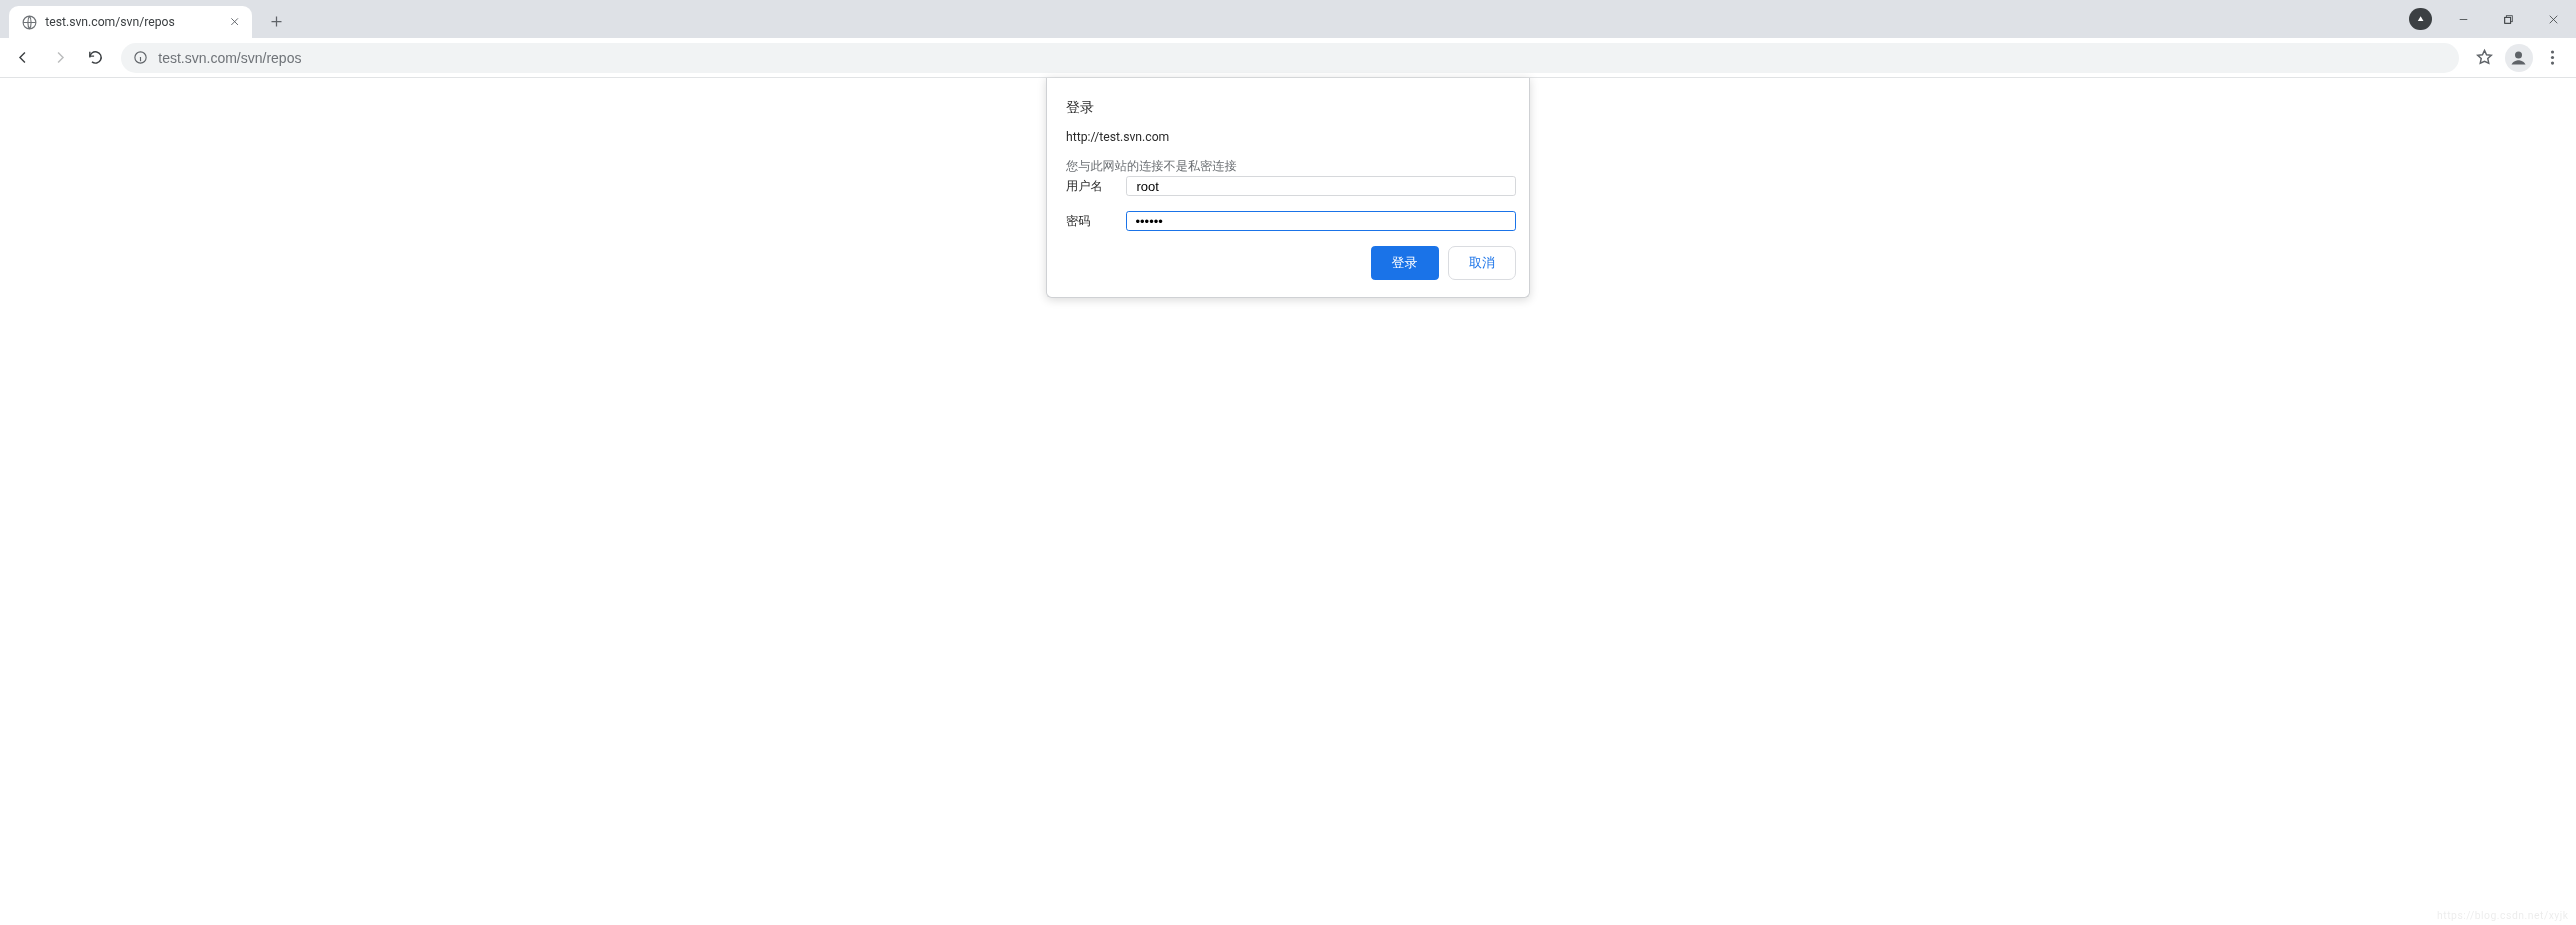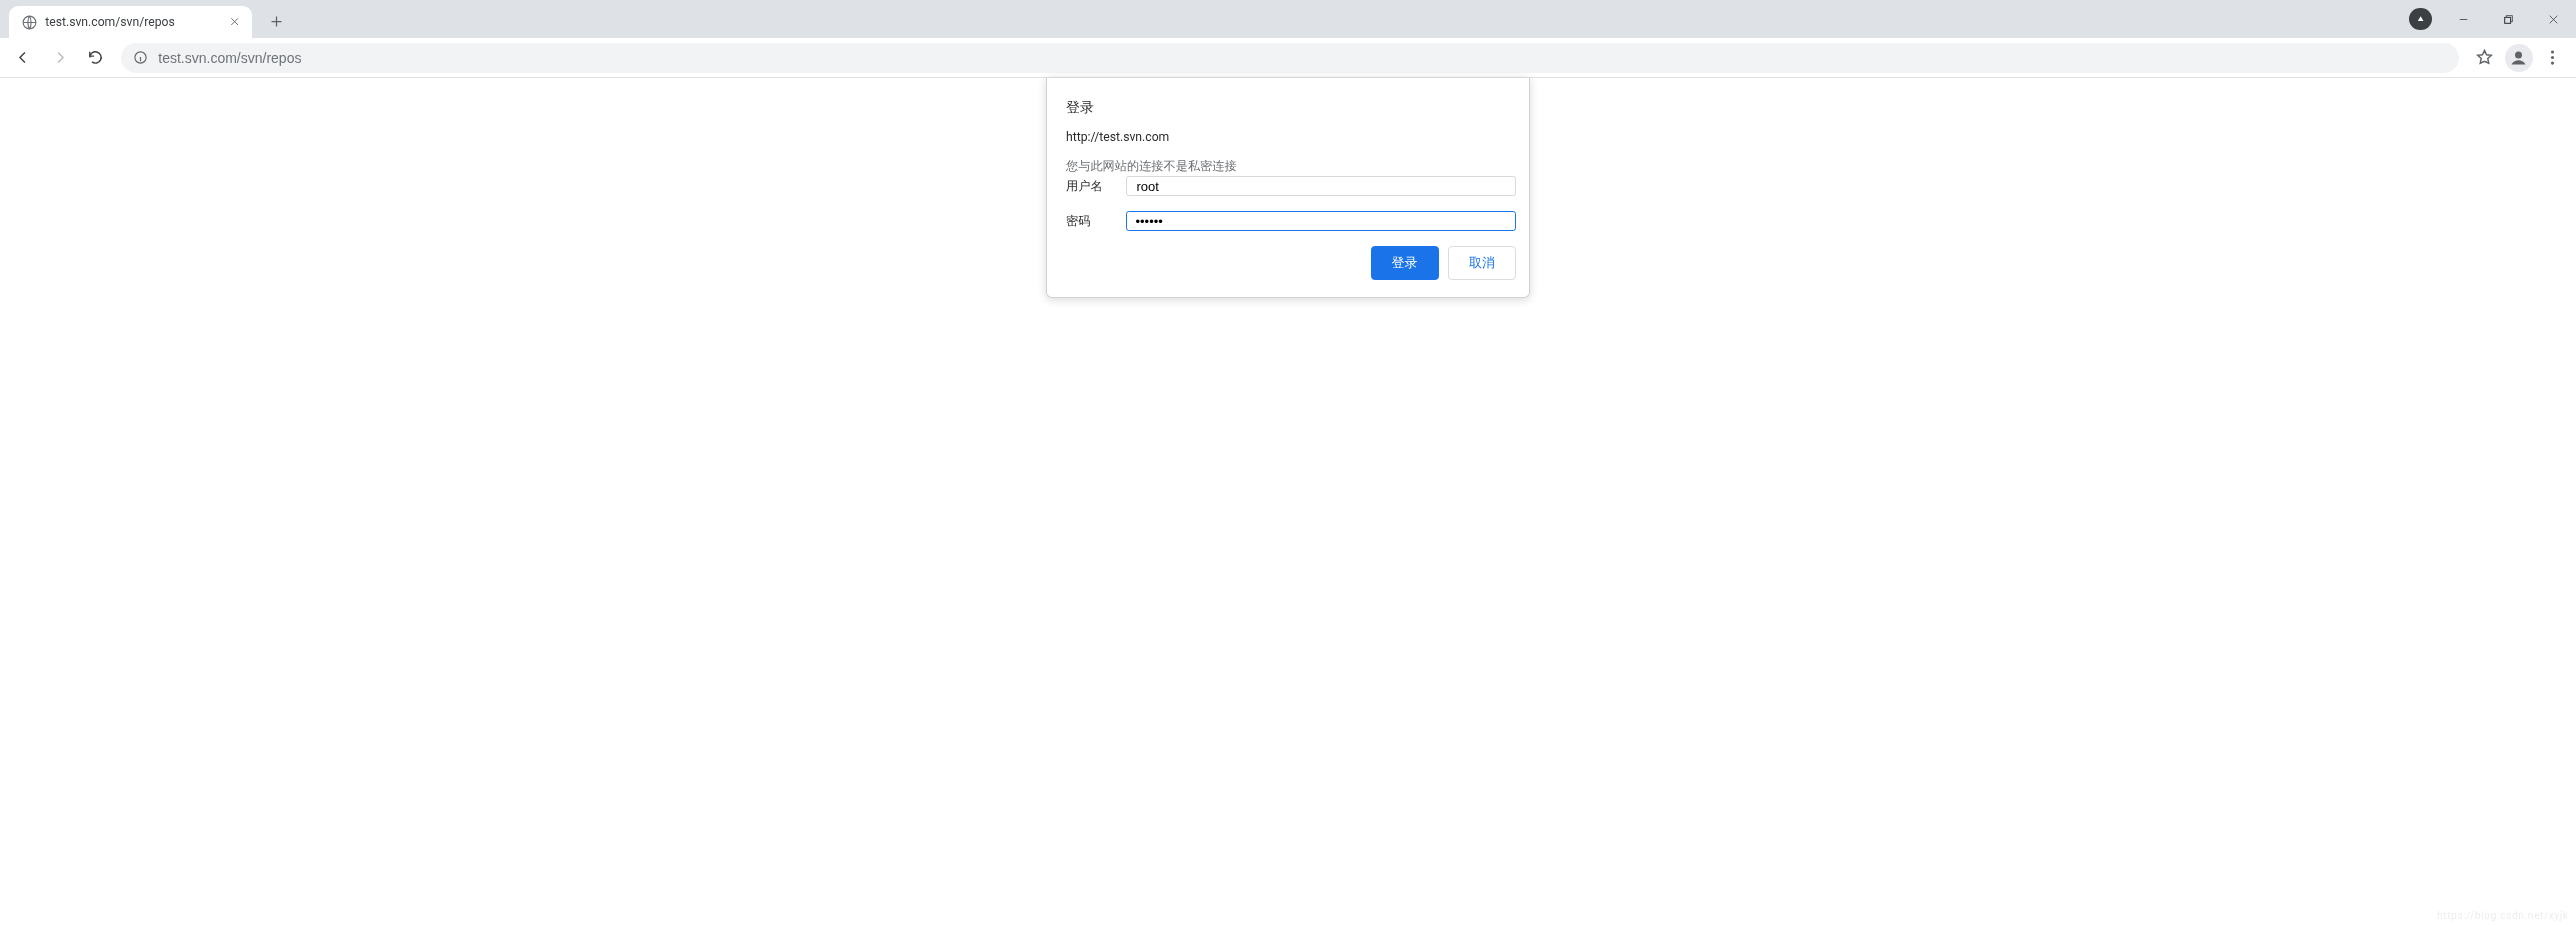--- a/index.html
+++ b/index.html
@@ -156,21 +156,21 @@
       min-width:68px;
       height:34px;
       border-radius:3.8px;
       font-size:13px;
       display:flex; align-items:center; justify-content:center;
       cursor:pointer;
       border:0.9px solid transparent;
       padding: 0 15px;
     }
     .btn-primary { background:#1a73e8; color:#ffffff; border-color:#1a73e8; }
-    .btn-secondary { background:#ffffff; color:#1a73e8; border-color:#dadce0; }
+    .btn-secondary { background:#ffffff; color:#1a73e8; border-color:#dadce0;border-radius:7px; }
 
     .watermark {
       position:absolute;
       right:7.5px; bottom:3.8px;
       font-size:10.4px;
       color:rgba(0,0,0,.08);
       letter-spacing:0.5px;
     }
   </style>
 </head>

